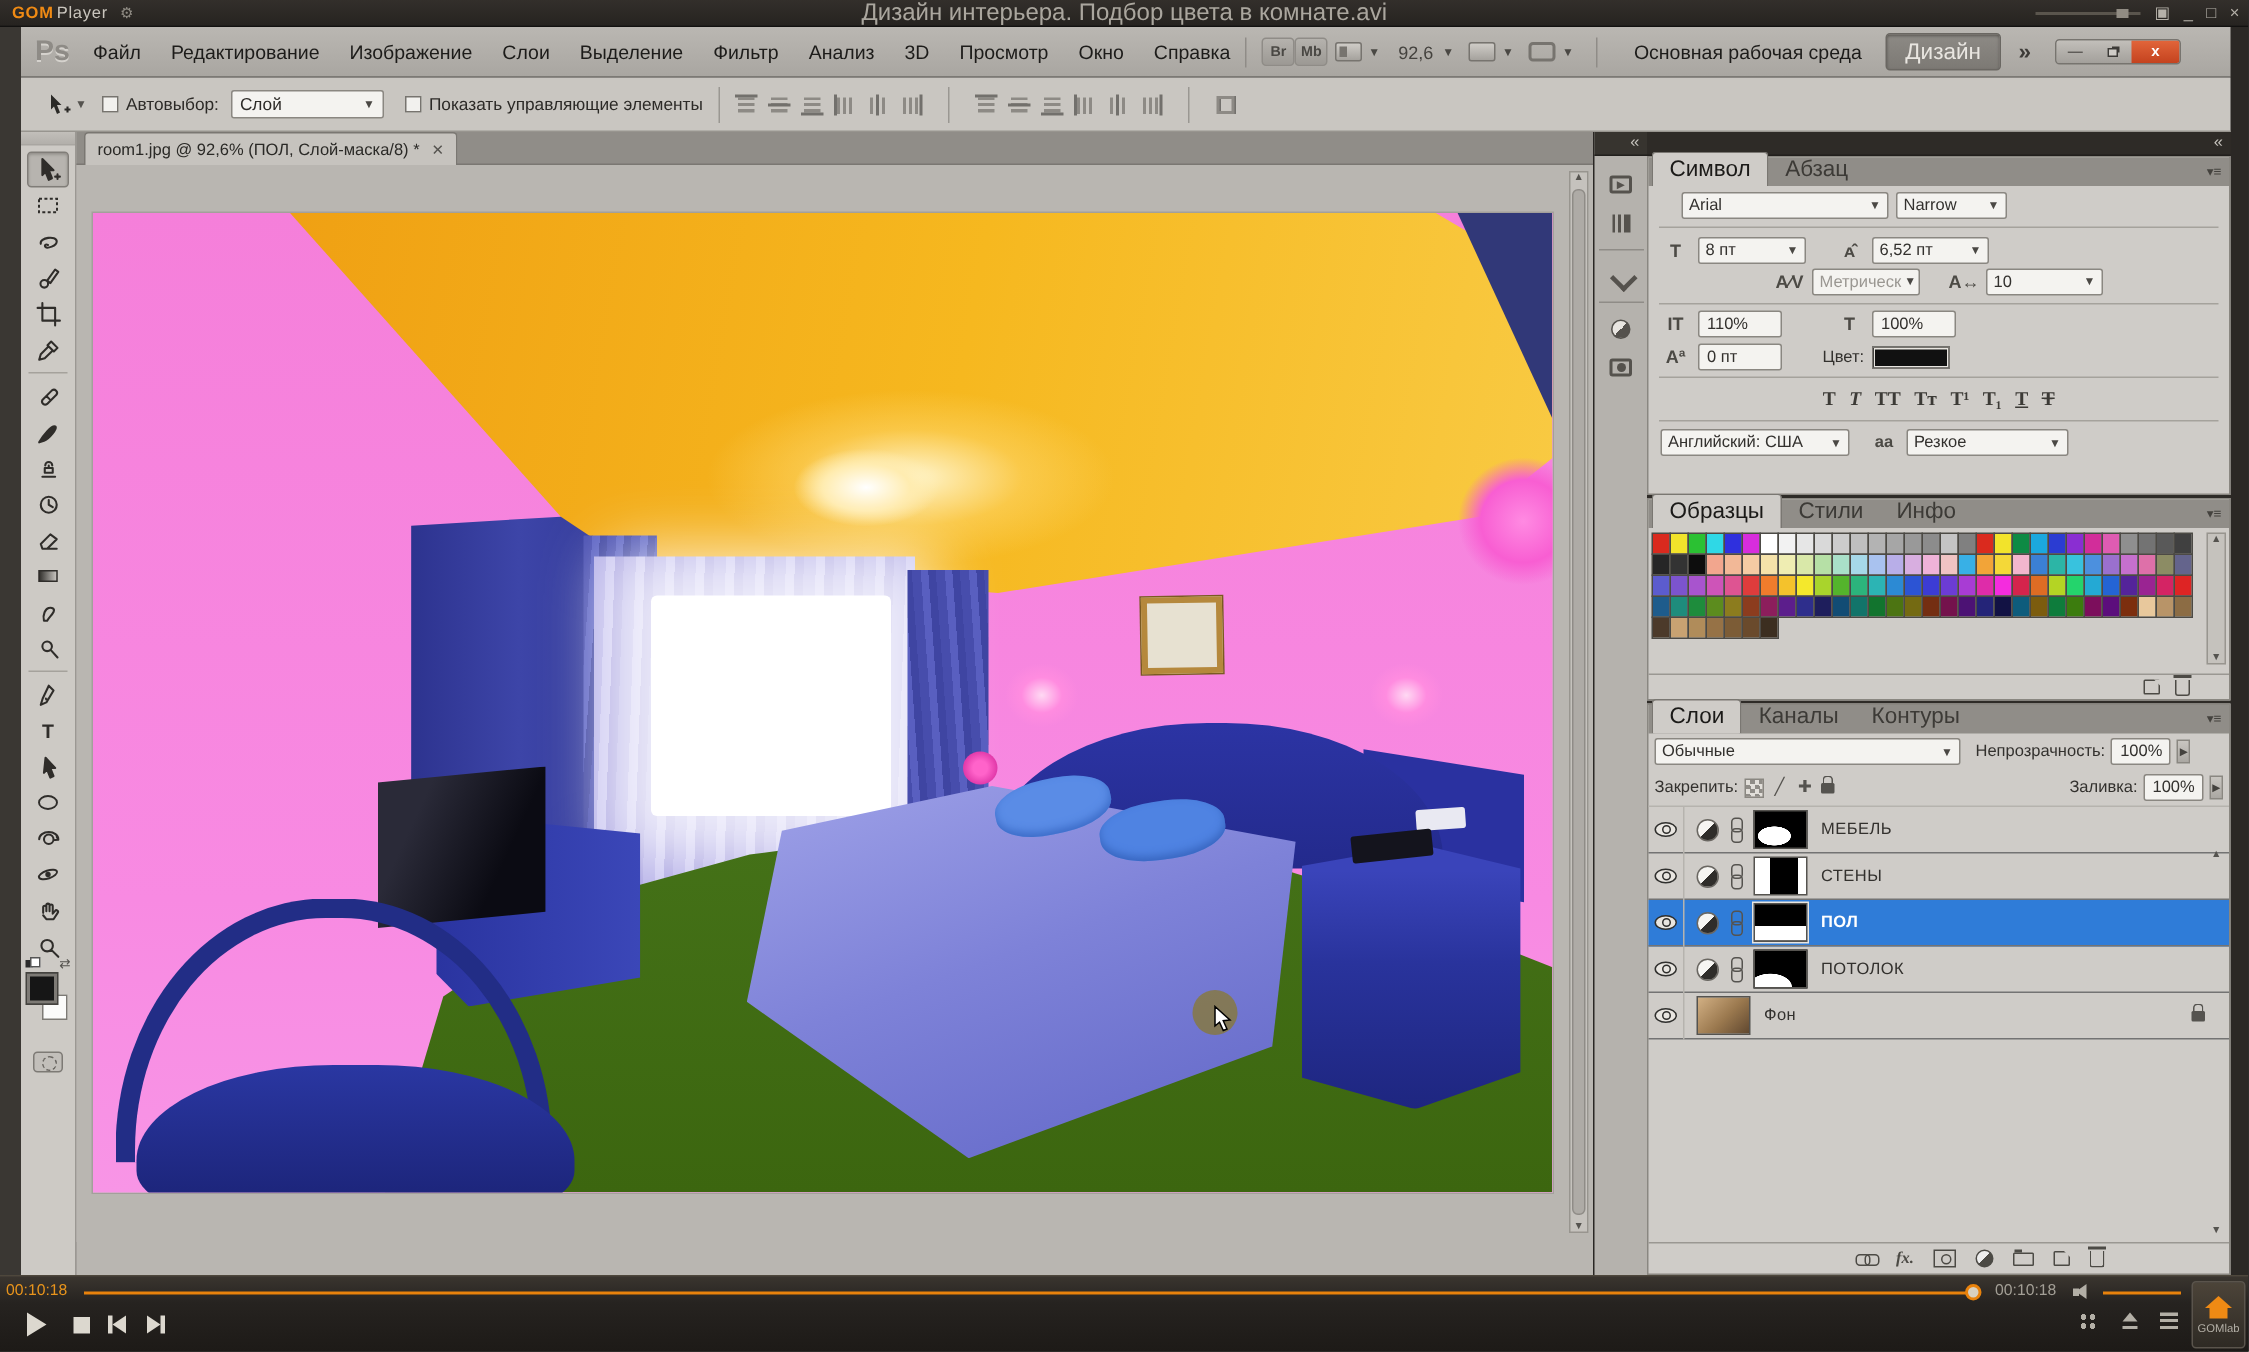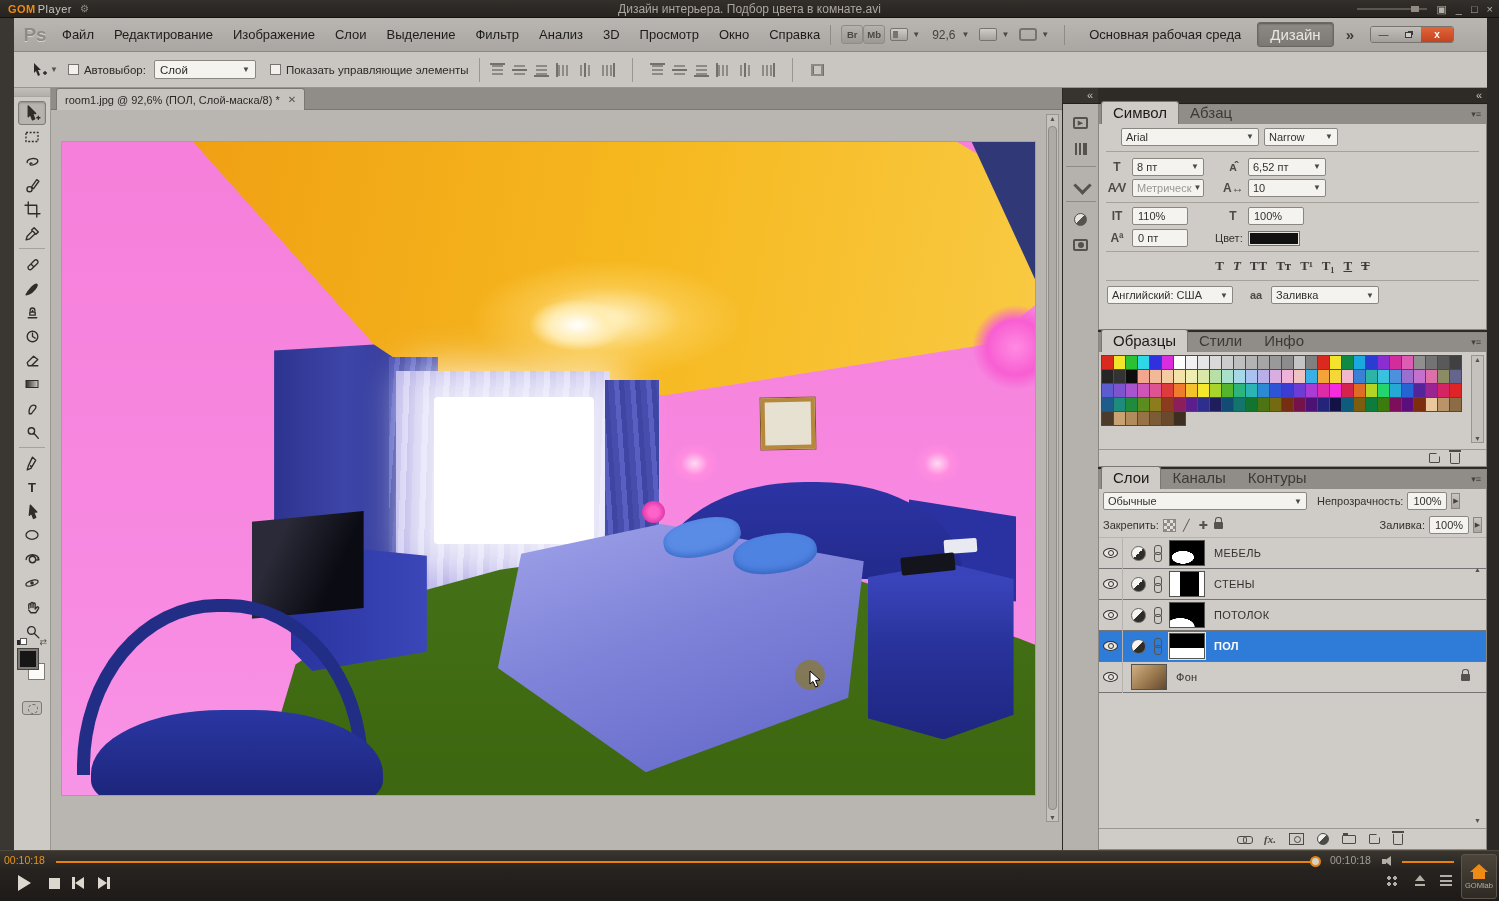--- a/index.html
+++ b/index.html
@@ -4,21 +4,21 @@
 <style>
   html,body{margin:0;padding:0;background:#000;}
   *{box-sizing:border-box;font-family:"Liberation Sans",sans-serif;}
   #app{position:relative;width:1499px;height:901px;background:#34312d;overflow:hidden;}
 
   
   .gom-titlebar{position:absolute;left:0;top:0;width:100%;height:18px;background:linear-gradient(#332f2b,#262320);border-bottom:1px solid #121110;display:flex;align-items:center;}
   .gom-brand{margin-left:8px;font-size:11px;font-weight:bold;color:#ef8a14;letter-spacing:.5px;}
   .gom-brand b{color:#c9c5bd;font-weight:normal;margin-left:2px;}
   .gear{color:#8f8b83;font-size:10px;margin-left:8px;}
-  .gom-title{position:absolute;left:0;right:0;text-align:center;font-size:12px;color:#aaa69e;pointer-events:none;}
+  .gom-title{position:absolute;left:0;right:0;text-align:center;font-size:16px;color:#aaa69e;pointer-events:none;}
   .gom-tb-right{position:absolute;right:6px;top:0;height:18px;display:flex;align-items:center;gap:9px;}
   .tslider{width:70px;height:2px;background:#5a554d;position:relative;}
   .tslider i{position:absolute;right:8px;top:-2px;width:8px;height:6px;background:#918c83;}
   .tbtn{color:#b5b1a9;font-size:11px;line-height:11px;cursor:default;}
 
   
   .edge-l{position:absolute;left:0;top:18px;width:14px;height:832px;background:#3a3733;}
   .edge-r{position:absolute;left:1487px;top:18px;width:12px;height:832px;background:#2b2825;}
 
   
@@ -612,21 +612,21 @@
           <span class="sel-box" style="width:72px;">
               <span>8 пт</span>
               <span class="dd">▼</span>
             </span>
           <span class="gi" style="margin-left:14px;">ᴀ̂</span>
           <span class="sel-box" style="width:78px;">
               <span>6,52 пт</span>
               <span class="dd">▼</span>
             </span>
         </div>
-        <div class="crow" style="margin-top:-4px;">
+        <div class="crow" style="margin-top:-4px;justify-content:center;">
           <span class="gi">A⁄V</span>
           <span class="sel-box" style="width:72px;">
               <span class="dim">Метрическ</span>
               <span class="dd">▼</span>
             </span>
           <span class="gi" style="margin-left:14px;">A↔</span>
           <span class="sel-box" style="width:78px;">
               <span>10</span>
               <span class="dd">▼</span>
             </span>
@@ -656,21 +656,21 @@
             <button class="tsb">Ŧ</button>
           </div>
         <div class="csep"></div>
         <div class="crow" style="height:24px;">
           <span class="sel-box" style="width:126px;text-align:right;">
               <span>Английский: США</span>
               <span class="dd">▼</span>
             </span>
           <span class="gi" style="font-size:11px;margin-left:8px;">aa</span>
           <span class="sel-box" style="width:108px;">
-              <span>Заливка</span>
+              <span>Резкое</span>
               <span class="dd">▼</span>
             </span>
         </div>
       </div>
 
       <div class="panel" style="top:244px;height:135px;">
         <div class="ptabs" id="sw-tabs">
             <span class="ptab on">Образцы</span>
             <span class="ptab">Стили</span>
             <span class="ptab">Инфо</span>
@@ -855,40 +855,40 @@
             <div class="lrow">
     <span class="lcell">
                 <span class="eye"></span>
               </span>
     <span class="adj"></span>
     <span class="chain"></span>
     <span class="lthumb mask-1"></span>
     <span class="lname">СТЕНЫ</span>
 
   </div>
+            <div class="lrow sel">
+    <span class="lcell">
+                <span class="eye"></span>
+              </span>
+    <span class="adj"></span>
+    <span class="chain"></span>
+    <span class="lthumb mask-2"></span>
+    <span class="lname">ПОЛ</span>
+
+  </div>
             <div class="lrow">
     <span class="lcell">
                 <span class="eye"></span>
               </span>
     <span class="adj"></span>
     <span class="chain"></span>
     <span class="lthumb mask-3"></span>
     <span class="lname">ПОТОЛОК</span>
 
   </div>
-            <div class="lrow sel">
-    <span class="lcell">
-                <span class="eye"></span>
-              </span>
-    <span class="adj"></span>
-    <span class="chain"></span>
-    <span class="lthumb mask-2"></span>
-    <span class="lname">ПОЛ</span>
-
-  </div>
             <div class="lrow">
     <span class="lcell">
                 <span class="eye"></span>
               </span>
 
     <span class="lthumb tphoto" style="margin-left: 8px;"></span>
     <span class="lname">Фон</span>
     <span class="locki" style="margin-left: auto; margin-right: 16px; display: inline-block;"></span>
   </div>
           </div>

